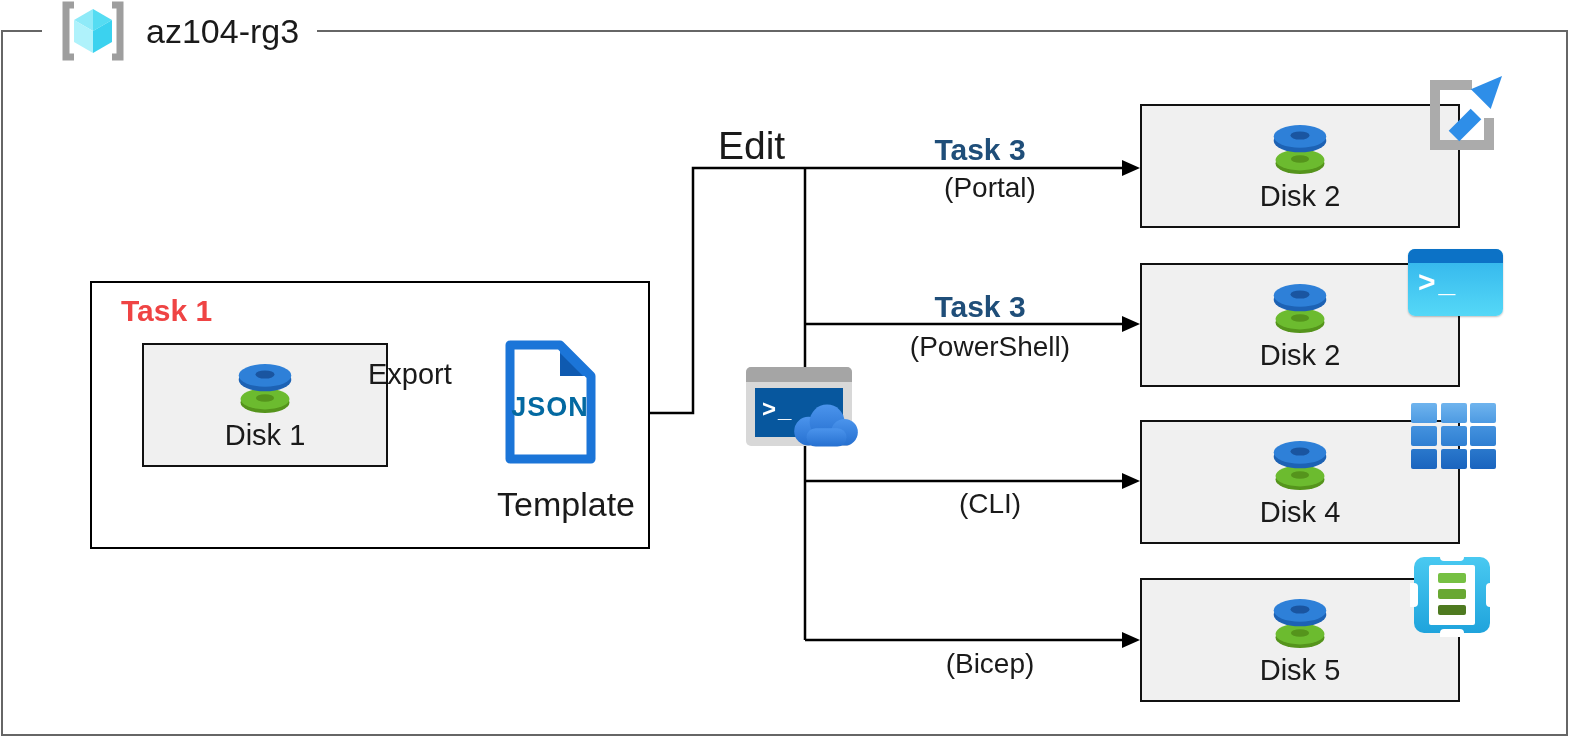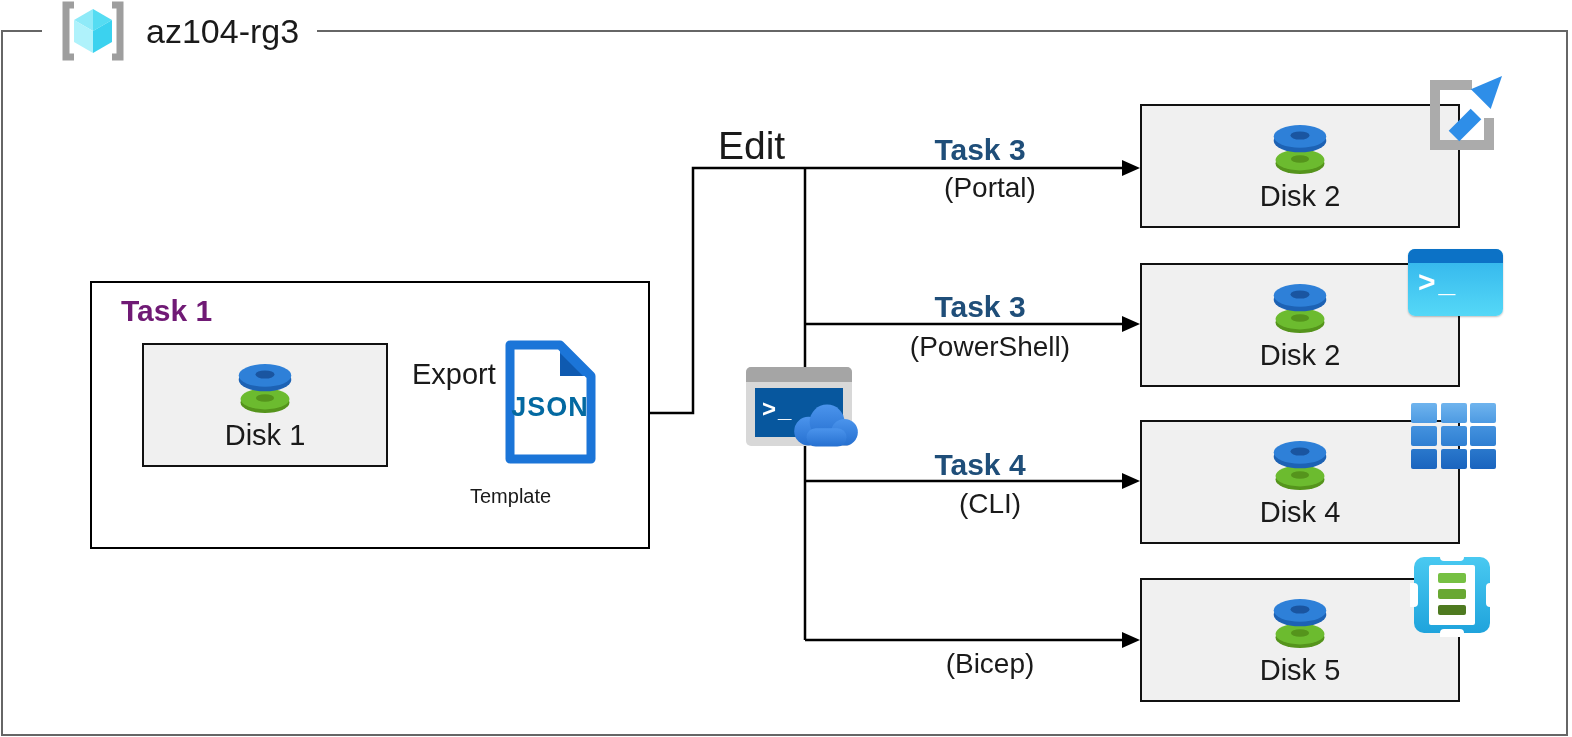--- a/index.html
+++ b/index.html
@@ -7,28 +7,28 @@
     position:relative;width:1572px;height:737px;background:#fff;overflow:hidden;
     font-family:Liberation Sans, sans-serif;color:#1a1a1a;
   }
   .abs{position:absolute;}
   
   #rg-border{left:1px;top:30px;width:1563px;height:702px;border:2.5px solid #666;}
   #rg-chip{left:42px;top:0;height:62px;display:flex;align-items:center;gap:20px;background:#fff;padding:0 18px;}
   #rg-name{font-size:34px;color:#1a1a1a;white-space:nowrap;}
   
   #task1-box{left:90px;top:281px;width:556px;height:264px;border:2.5px solid #000;background:#fff;}
-  #task1-title{left:121px;top:294px;font-size:30px;font-weight:bold;color:#701a75;}
+  #task1-title{left:121px;top:294px;font-size:30px;font-weight:bold;color:#ef4444;}
   .disk-box{background:#f0f0f0;border:2.5px solid #111;display:flex;flex-direction:column;align-items:center;justify-content:center;}
   #disk1-box{left:118px;top:343px;width:242px;height:120px;margin-left:24px;}
   .disk-label{font-size:29px;color:#1a1a1a;line-height:1.05;margin-top:2px;}
-  #export-label{left:368px;top:358px;font-size:29px;margin-left:44px;}
+  #export-label{left:368px;top:358px;font-size:29px;}
   #json-icon{left:494px;top:339px;width:112px;height:126px;}
   #json-badge{left:494px;top:392px;width:112px;text-align:center;font-size:27px;font-weight:bold;color:#0369a1;letter-spacing:1px;}
-  #template-label{left:470px;top:485px;width:165px;text-align:left;font-size:20px;}
+  #template-label{left:470px;top:485px;width:165px;text-align:right;font-size:34px;}
   #edit-label{left:718px;top:124px;font-size:39px;}
   
   .task-label{left:805px;width:350px;text-align:center;}
   .task-title{font-size:30px;font-weight:bold;color:#1F4E79;}
   .task-method{font-size:28px;color:#1a1a1a;margin-left:20px;}
   
   .disk-box-right{left:1140px;width:316px;height:120px;}
   
   #cloud-shell{left:746px;top:367px;width:106px;height:79px;}
   #cs-window{position:absolute;left:0;top:0;width:106px;height:79px;background:#d8d8d8;border-radius:5px;}
@@ -135,23 +135,20 @@
     <div class="task-method">(Portal)</div>
   </div>
 
   <div class="abs task-label" style="top:290px">
     <div class="task-title">Task 3</div>
   </div>
   <div class="abs task-label" style="top:331px">
     <div class="task-method">(PowerShell)</div>
   </div>
 
-  <div class="abs task-label" style="top:448px">
-    <div class="task-title">Task 4</div>
-  </div>
   <div class="abs task-label" style="top:488px">
     <div class="task-method">(CLI)</div>
   </div>
 
   <div class="abs task-label" style="top:648px">
     <div class="task-method">(Bicep)</div>
   </div>
 
   <div class="abs disk-box disk-box-right" style="top:104px">
     <svg width="84" height="58" viewBox="0 0 88 64">

